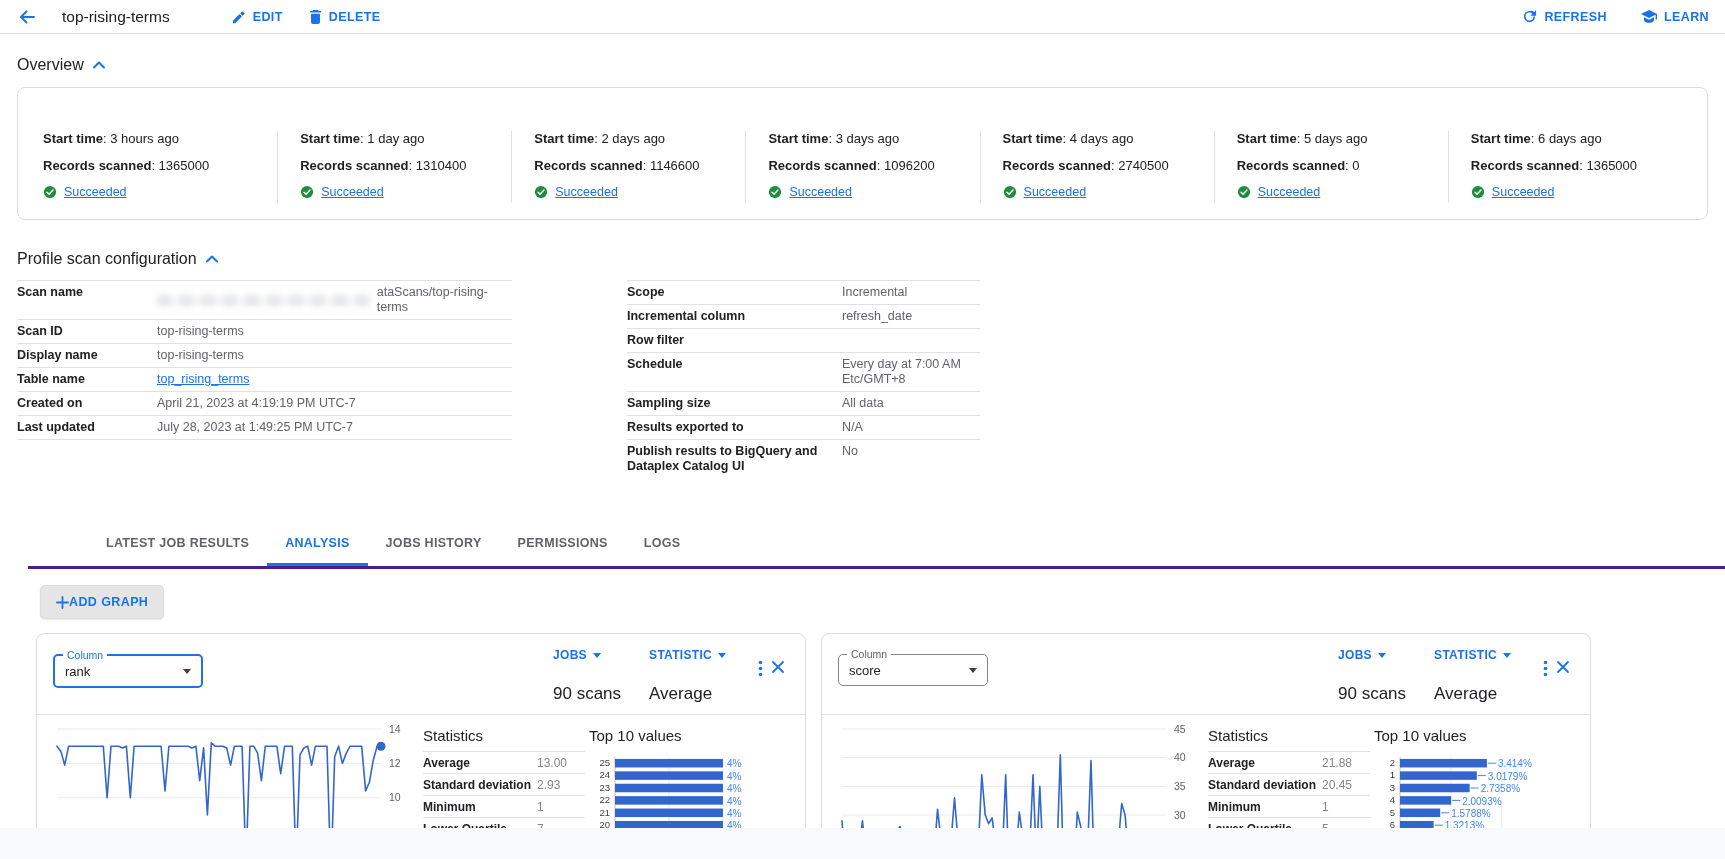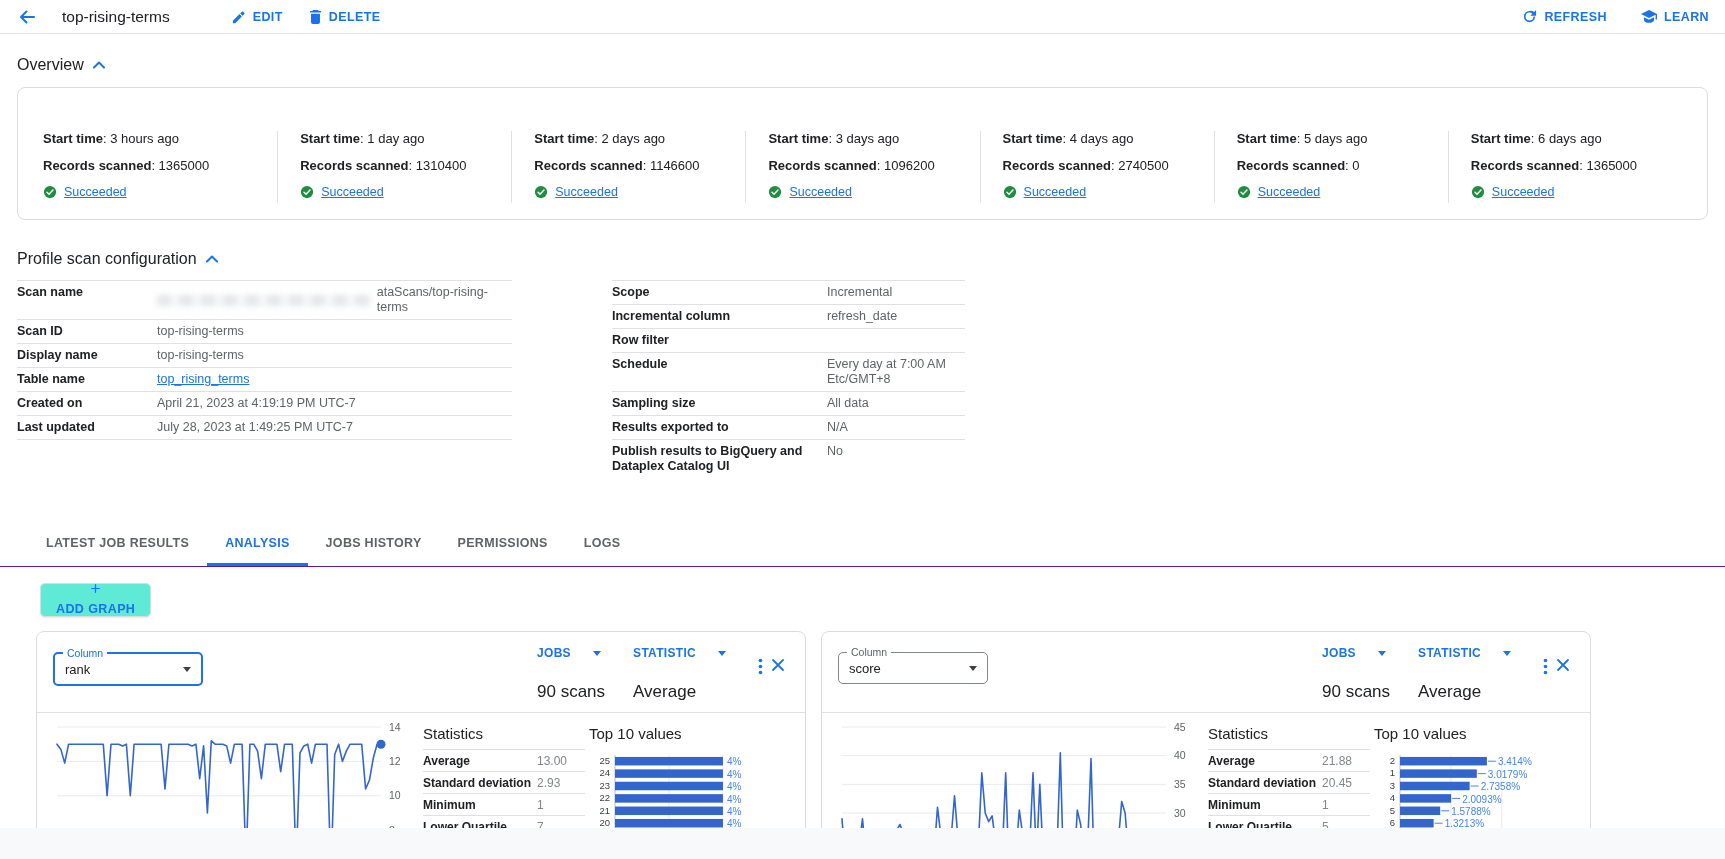--- a/index.html
+++ b/index.html
@@ -25,55 +25,55 @@
   .jobs-title { font-size:13.5px; font-weight:bold; }
   .jobs-grid { display:grid; grid-template-columns:repeat(7,1fr); margin-top:29px; }
   .job-cell { padding-left:22px; border-left:1px solid #e0e0e0; }
   .job-cell:first-child { padding-left:0; border-left:none; }
   .job-line { font-size:13px; margin-bottom:12px; white-space:nowrap; }
   .job-line .b { font-weight:bold; }
   .job-line .b::after { content:":\00a0 "; font-weight:normal; }
   .status-link { display:inline-flex; align-items:center; gap:7px; color:#1a73e8; font-size:12.5px; text-decoration:underline; cursor:pointer; }
 
   .ph { margin-top:30px; }
-  .config-wrap { display:flex; margin:12px 17px 0 17px; }
+  .config-wrap { display:flex; margin:12px 17px 0 17px;gap:15px; }
   .ctable { width:495px; border-top:1px solid #e0e0e0; }
   .ctable.right { width:353px; margin-left:100px; }
   .crow { display:flex; border-bottom:1px solid #e0e0e0; padding:4px 0; min-height:21px; font-size:12.5px; line-height:15px; }
   .ctable.right .crow:last-child { border-bottom:none; }
   .clabel { width:140px; flex-shrink:0; font-weight:bold; }
   .ctable.right .clabel { width:215px; }
   .cvalue { color:#5f6368; flex:1; }
   .cvalue.redact { display:flex; justify-content:flex-end; align-items:center; }
   .redacted { width:225px; height:11px; margin-right:6px; border-radius:2px;
     background:repeating-linear-gradient(90deg,#c9cdd3 0 14px,#eef0f3 14px 22px); filter:blur(3px); opacity:.5; }
   .tbl-link { color:#1a73e8; text-decoration:underline; cursor:pointer; }
 
-  .tabbar { display:flex; margin-top:44px; padding-left:28px; border-bottom:1px solid #4c1d95; }
+  .tabbar { display:flex; margin-top:44px; padding-left:60px; border-bottom:3px solid #4c1d95;margin-left:28px; }
   .tab { background:none; border:none; cursor:pointer; font-family:inherit; font-size:12.5px; font-weight:bold;
     letter-spacing:.3px; color:#5f6368; padding:14px 18px 13px 18px; border-bottom:3px solid transparent; }
   .tab.active { color:#1a73e8; border-bottom-color:#1a73e8; }
 
-  .add-graph { margin:16px 0 0 40px; display:inline-flex; align-items:center; gap:9px; height:34px; padding:0 15px;
-    background:#5eead4; border:1px solid #dadce0; border-radius:5px; cursor:pointer; color:#1a73e8;
-    font-family:inherit; font-size:12.5px; font-weight:bold; letter-spacing:.4px; box-shadow:0 1px 2px rgba(60,64,67,.12);flex-direction:column; }
+  .add-graph { margin:16px 0 0 40px; display:inline-flex; align-items:center; height:34px; padding:0 15px;
+    background:#e5e5e5; border:1px solid #dadce0; border-radius:5px; cursor:pointer; color:#1a73e8;
+    font-family:inherit; font-size:12.5px; font-weight:bold; letter-spacing:.4px; box-shadow:0 1px 2px rgba(60,64,67,.12); }
 
   .cards-row { display:flex; gap:15px; margin:14px 0 0 36px; }
   .acard { width:770px; height:297px; border:1px solid #dadce0; border-radius:8px; background:#fff; padding:14px 16px; }
   .acard-hdr { display:flex; align-items:flex-start; }
   .col-select { position:relative; width:150px; height:31px; border:1px solid #80868b; border-radius:5px;
     display:flex; align-items:center; padding:15px 10px; cursor:pointer; background:#fff; margin-top:6px; }
   .col-select.focused { border:2px solid #1a73e8; }
   .col-select .flabel { position:absolute; top:-7px; left:8px; background:#fff; padding:0 4px; font-size:10.5px; color:#5f6368; }
   .col-select.focused .flabel { color:#1a73e8; }
   .col-select .val { font-size:13px; color:#202124; flex:1; }
   .sel-caret { width:0; height:0; border-left:4.5px solid transparent; border-right:4.5px solid transparent; border-top:5.5px solid #3c4043; }
   .hdr-right { margin-left:auto; display:flex; align-items:flex-start; }
   .dd-block { display:flex; flex-direction:column; margin-right:28px; }
-  .dd-top { display:inline-flex; align-items:center; gap:22px; background:none; border:none; cursor:pointer;
+  .dd-top { display:inline-flex; align-items:center; gap:6px; background:none; border:none; cursor:pointer;
     color:#1a73e8; font-family:inherit; font-size:12px; font-weight:bold; letter-spacing:.3px; }
   .dd-caret { width:0; height:0; border-left:4px solid transparent; border-right:4px solid transparent; border-top:5px solid #1a73e8; }
   .dd-val { font-size:17px; color:#202124; margin-top:22px; }
   .icon-btn { background:none; border:none; cursor:pointer; padding:4px; margin-top:8px; display:inline-flex; }
   .acard-div { border-bottom:1px solid #e0e0e0; margin:10px -16px 0 -16px; }
   .acard-body { display:flex; margin-top:4px; }
   .stats-block { width:168px; margin-left:10px; }
   .block-title { font-size:15px; color:#202124; margin:8px 0 7px 0; }
   .stat-row { display:flex; border-bottom:1px solid #e0e0e0; padding:3.5px 0; font-size:12px; }
   .stat-row:first-of-type { border-top:1px solid #e0e0e0; }

